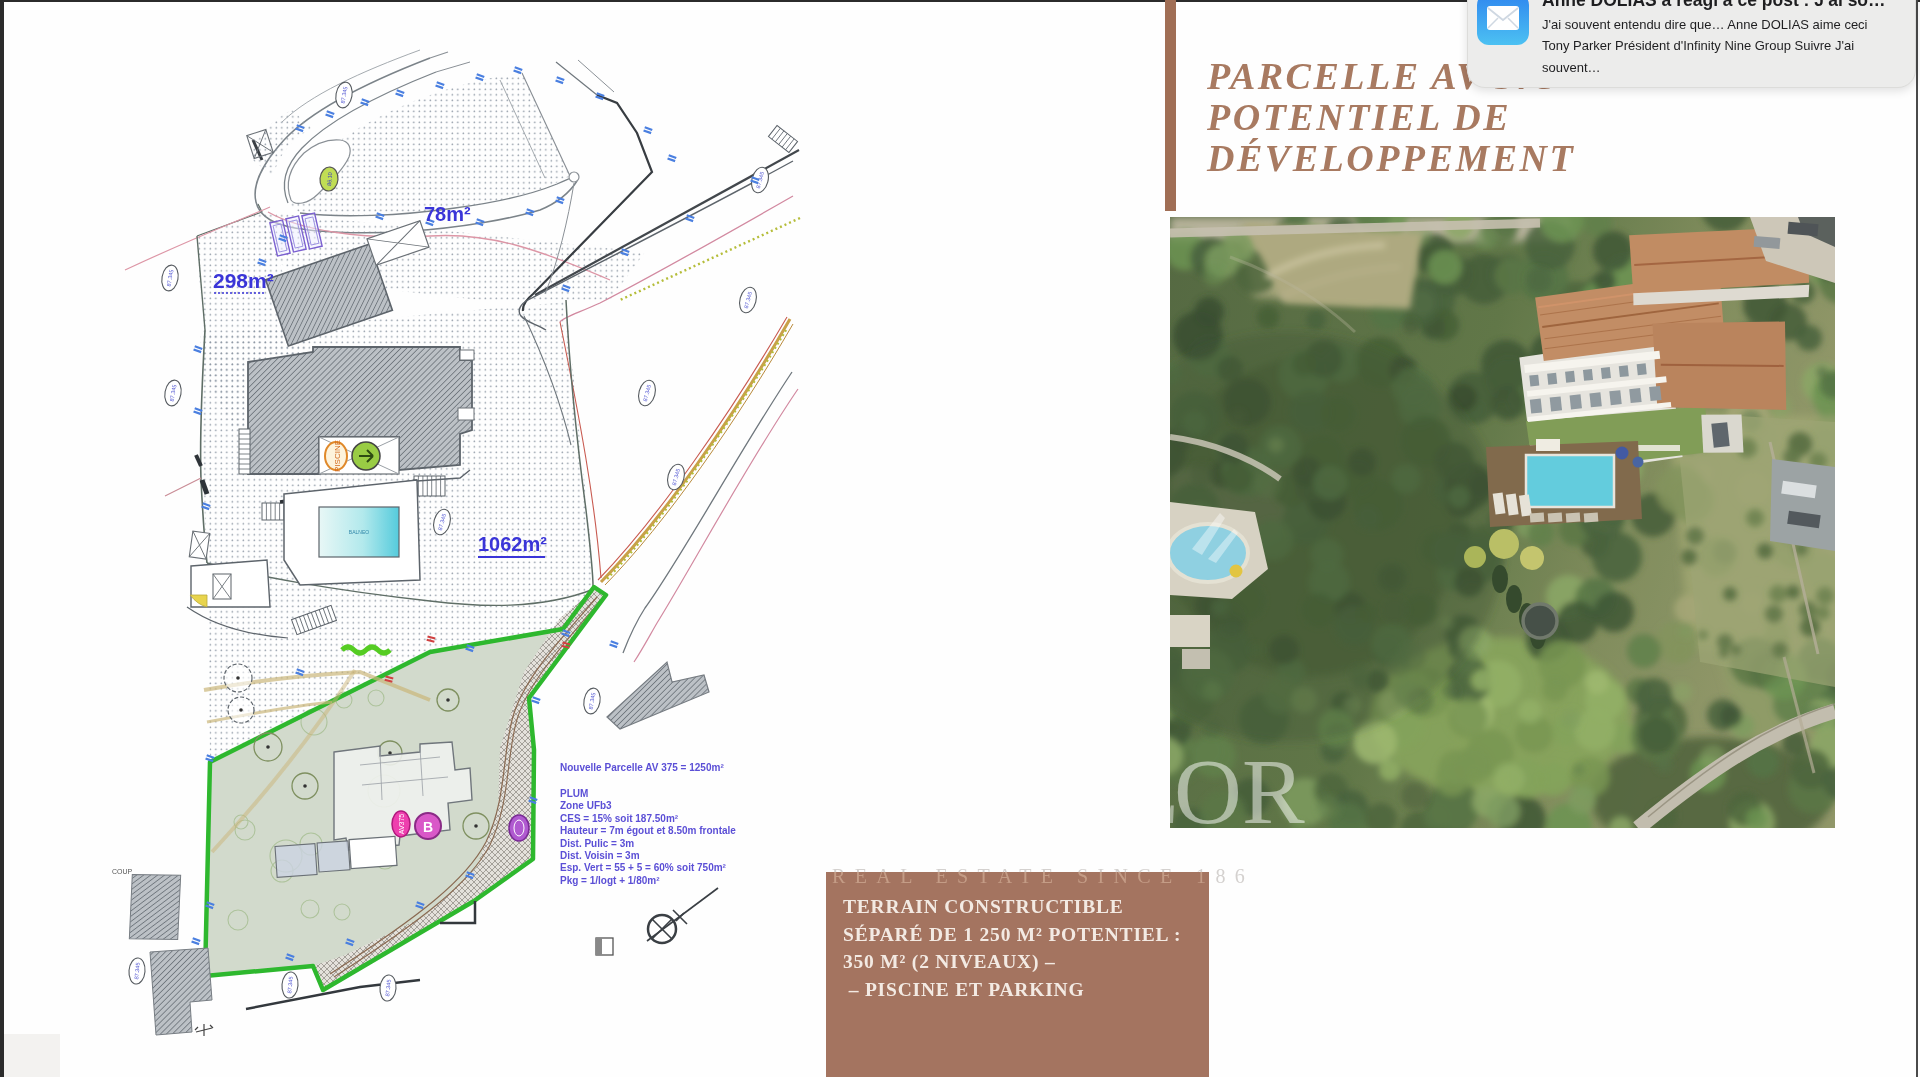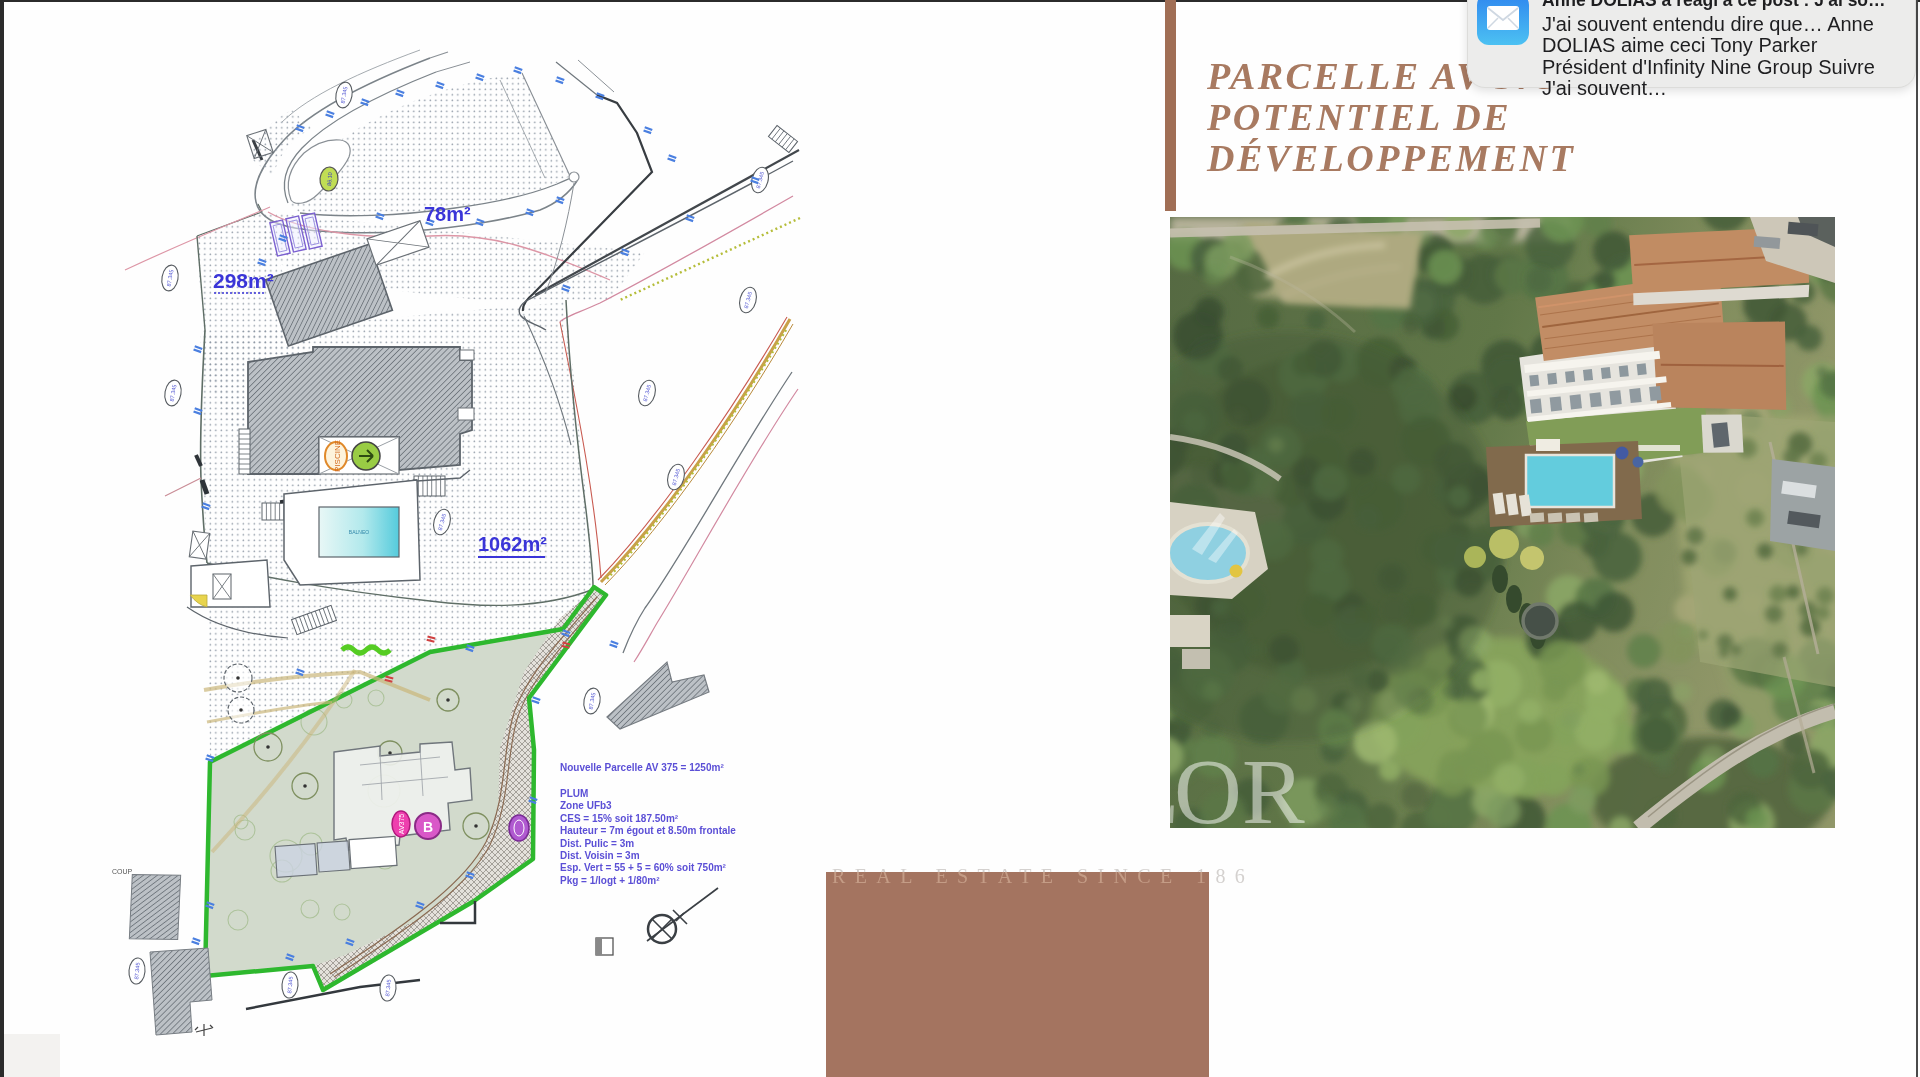--- a/index.html
+++ b/index.html
@@ -964,23 +964,24 @@
 <path d="M22,332 L50,296 L55,301 L32,338 Z M38,342 L64,312 L68,316 L46,346 Z" fill="#ffffff" fill-opacity="0.4"></path>
     </g>
 </svg>
 
 <div class="abs" style="left:4px;top:1034px;width:56px;height:43px;background:#f3f2f0;"></div>
 
 <div class="abs" style="left:832px;top:865px;font-family:'Liberation Serif',serif;font-size:20px;letter-spacing:9.4px;color:#d4d1cf;white-space:nowrap;">REAL ESTATE SINCE 186</div>
 
 <div class="abs" style="left:826px;top:872px;width:383px;height:205px;background:#a47460;overflow:hidden;">
   <div class="abs" style="left:6px;top:-7px;font-family:'Liberation Serif',serif;font-size:20px;letter-spacing:9.4px;color:#c49c86;white-space:nowrap;">REAL ESTATE SINCE 186</div>
+  <div class="abs" style="left:17px;top:21px;width:360px;font-family:'Liberation Serif',serif;font-weight:bold;font-size:19.5px;line-height:27.5px;color:#f3eae3;letter-spacing:0.8px;">TERRAIN CONSTRUCTIBLE SÉPARÉ DE 1&nbsp;250 M² POTENTIEL : 350 M² (2 NIVEAUX) –<br>&nbsp;– PISCINE ET PARKING</div>
 </div>
 
 <div class="abs" style="left:1467px;top:-22px;width:447px;height:108px;background:#ececeb;border:1px solid #dcdcda;border-radius:18px;box-shadow:0 3px 10px rgba(0,0,0,0.12);"></div>
 <div class="abs" style="left:1477px;top:-7px;width:52px;height:52px;border-radius:12px;background:linear-gradient(#2f86ef,#4cc1f2);"></div>
 <svg class="abs" style="left:1487px;top:6px;" width="32" height="24" viewBox="0 0 32 24">
     <rect x="0" y="0" width="32" height="24" rx="3" fill="#fff"></rect>
     <path d="M1,2 L16,14 L31,2" fill="none" stroke="#cfd8e2" stroke-width="1.8"></path>
     <path d="M1,22 L11,12 M31,22 L21,12" fill="none" stroke="#cfd8e2" stroke-width="1.5"></path>
   </svg>
 <div class="abs" style="left:1542px;top:-10px;width:372px;font-size:17.5px;line-height:21.5px;font-weight:bold;color:#1e1e20;white-space:nowrap;overflow:hidden;">Anne DOLIAS a réagi à ce post : J'ai so…</div>
-<div class="abs" style="left:1542px;top:13.5px;width:352px;font-size:20px;line-height:21.5px;color:#1e1e20;">J'ai souvent entendu dire que… Anne DOLIAS aime ceci Tony Parker Président d'Infinity Nine Group Suivre J'ai souvent…</div>
+<div class="abs" style="left:1542px;top:13.5px;width:352px;font-size:13px;line-height:21.5px;color:#1e1e20;">J'ai souvent entendu dire que… Anne DOLIAS aime ceci Tony Parker Président d'Infinity Nine Group Suivre J'ai souvent…</div>
 
 </body></html>

